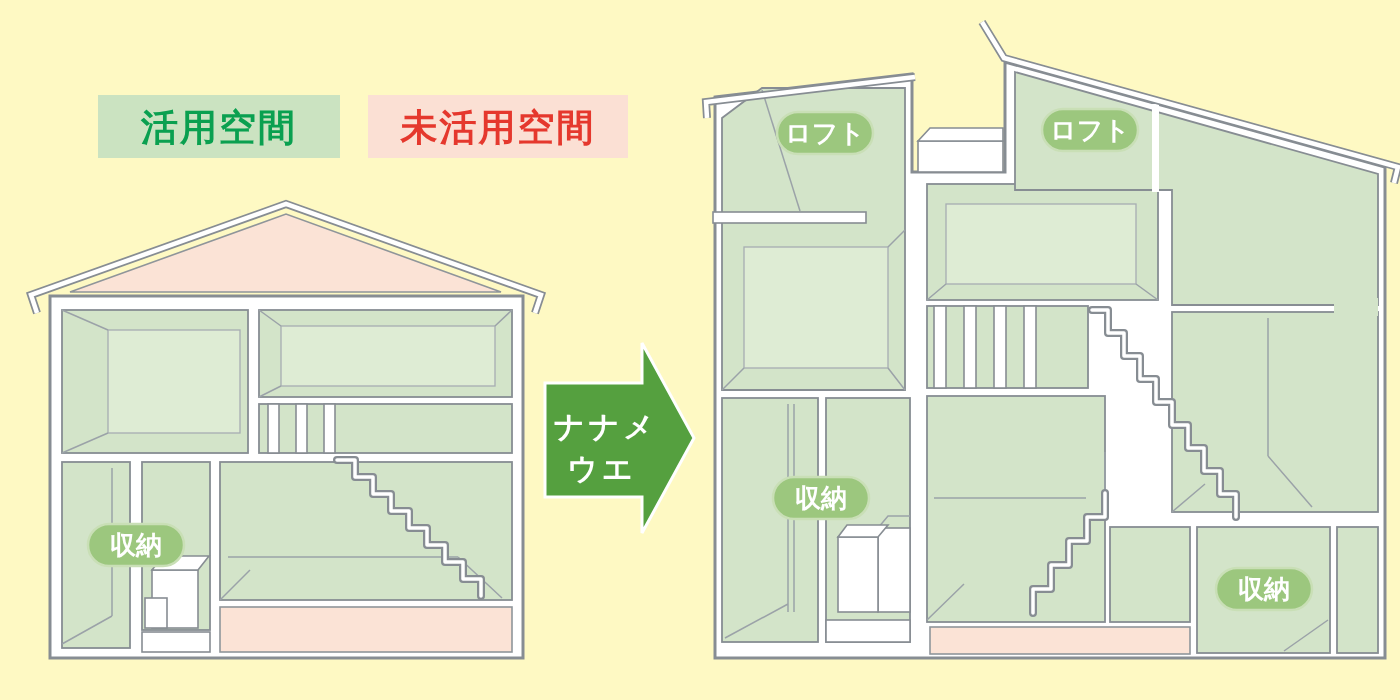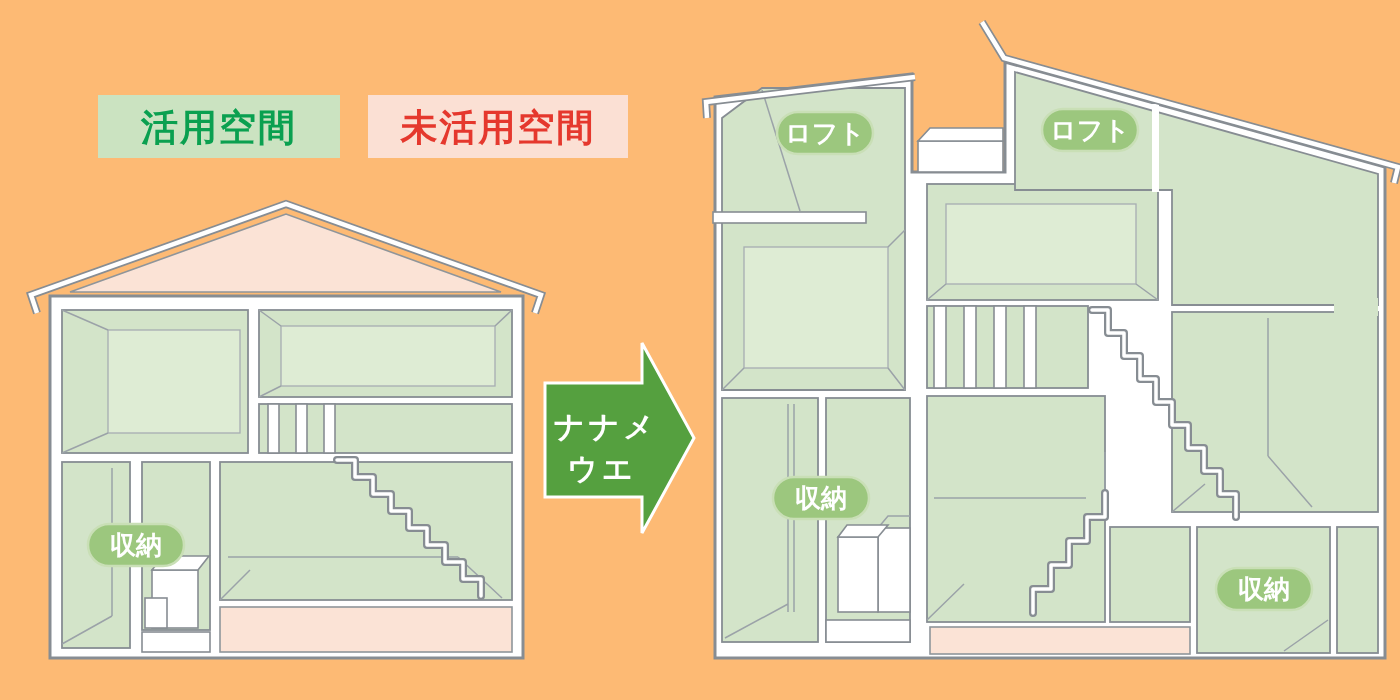--- a/index.html
+++ b/index.html
@@ -1,19 +1,19 @@
 <!DOCTYPE html>
 <html><head>
 <meta charset="utf-8">
 <style>
   html,body{margin:0;padding:0;}
   .stage{
     position:relative;
     width:1400px;height:700px;
-    background:#fdba74;
+    background:#fef9c3;
     overflow:hidden;
     font-family:"Liberation Sans", sans-serif;
   }
   svg{display:block;}
   
   .body-shell{fill:#ffffff;stroke:#878d93;stroke-width:3;}
   .room{fill:#d3e4c9;stroke:#878d93;stroke-width:1.8;}
   .room-plain{fill:#d3e4c9;}
   .inset{fill:#deecd4;stroke:#a6adb2;stroke-width:1.3;}
   .pink{fill:#fbe3d6;stroke:#8f959a;stroke-width:1.6;}

